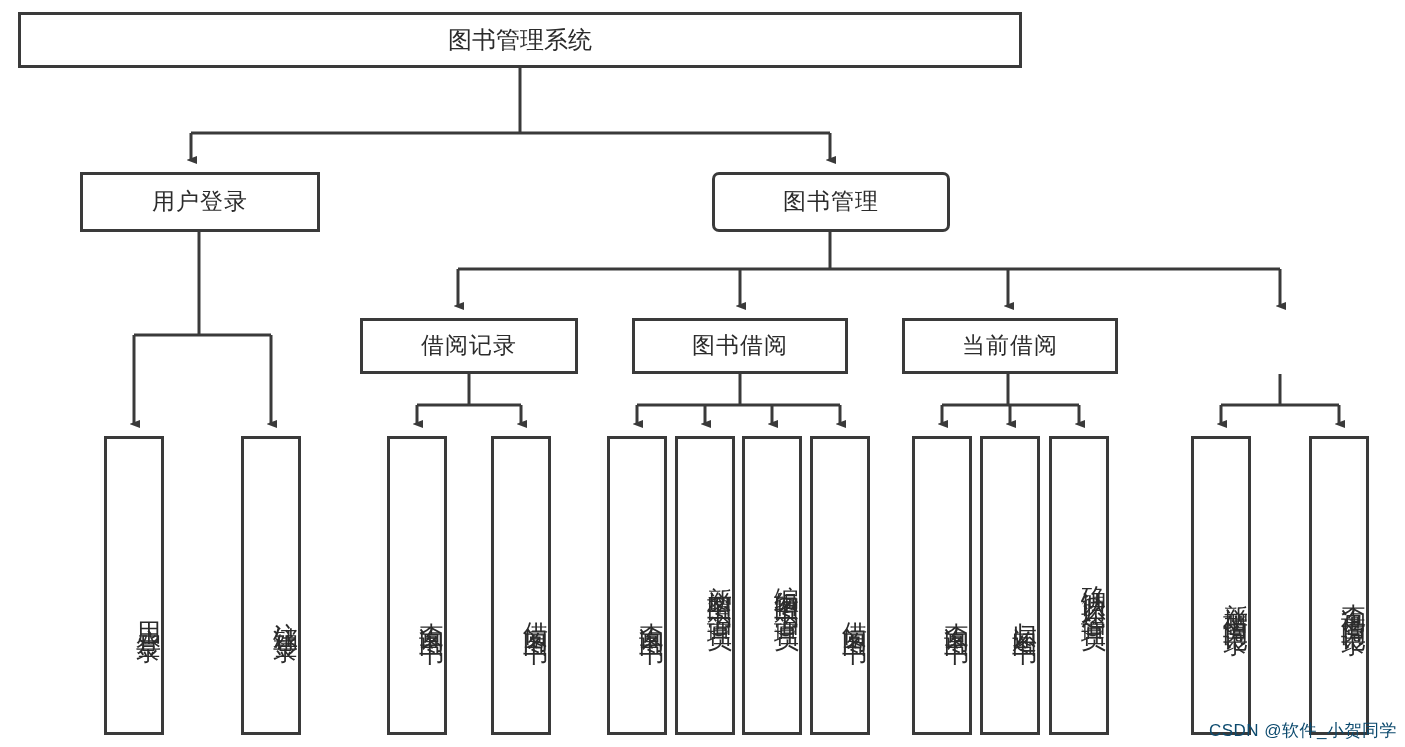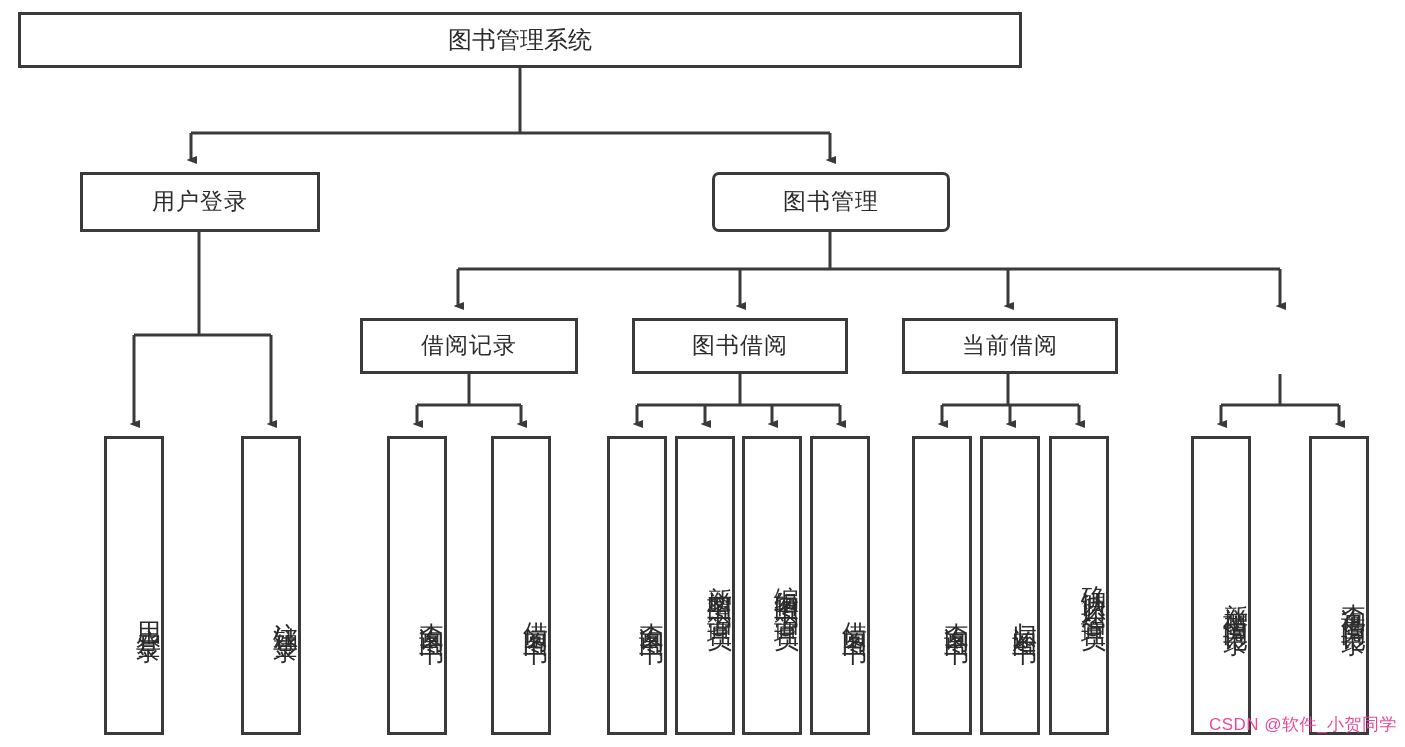--- a/index.html
+++ b/index.html
@@ -55,23 +55,23 @@
     position: absolute;
     left: 0;
     top: 0;
     width: 1405px;
     height: 747px;
     pointer-events: none;
   }
   .watermark {
     position: absolute;
     right: 8px;
-    bottom: 11px;
+    bottom: 5px;
     font-size: 17px;
-    color: #ec4899;
+    color: #0c4a6e;
     white-space: nowrap;
     letter-spacing: 0.5px;
   }
 </style>
 </head>
 <body>
 
 <div id="canvas">
 
   <svg class="edges" viewBox="0 0 1405 747">

